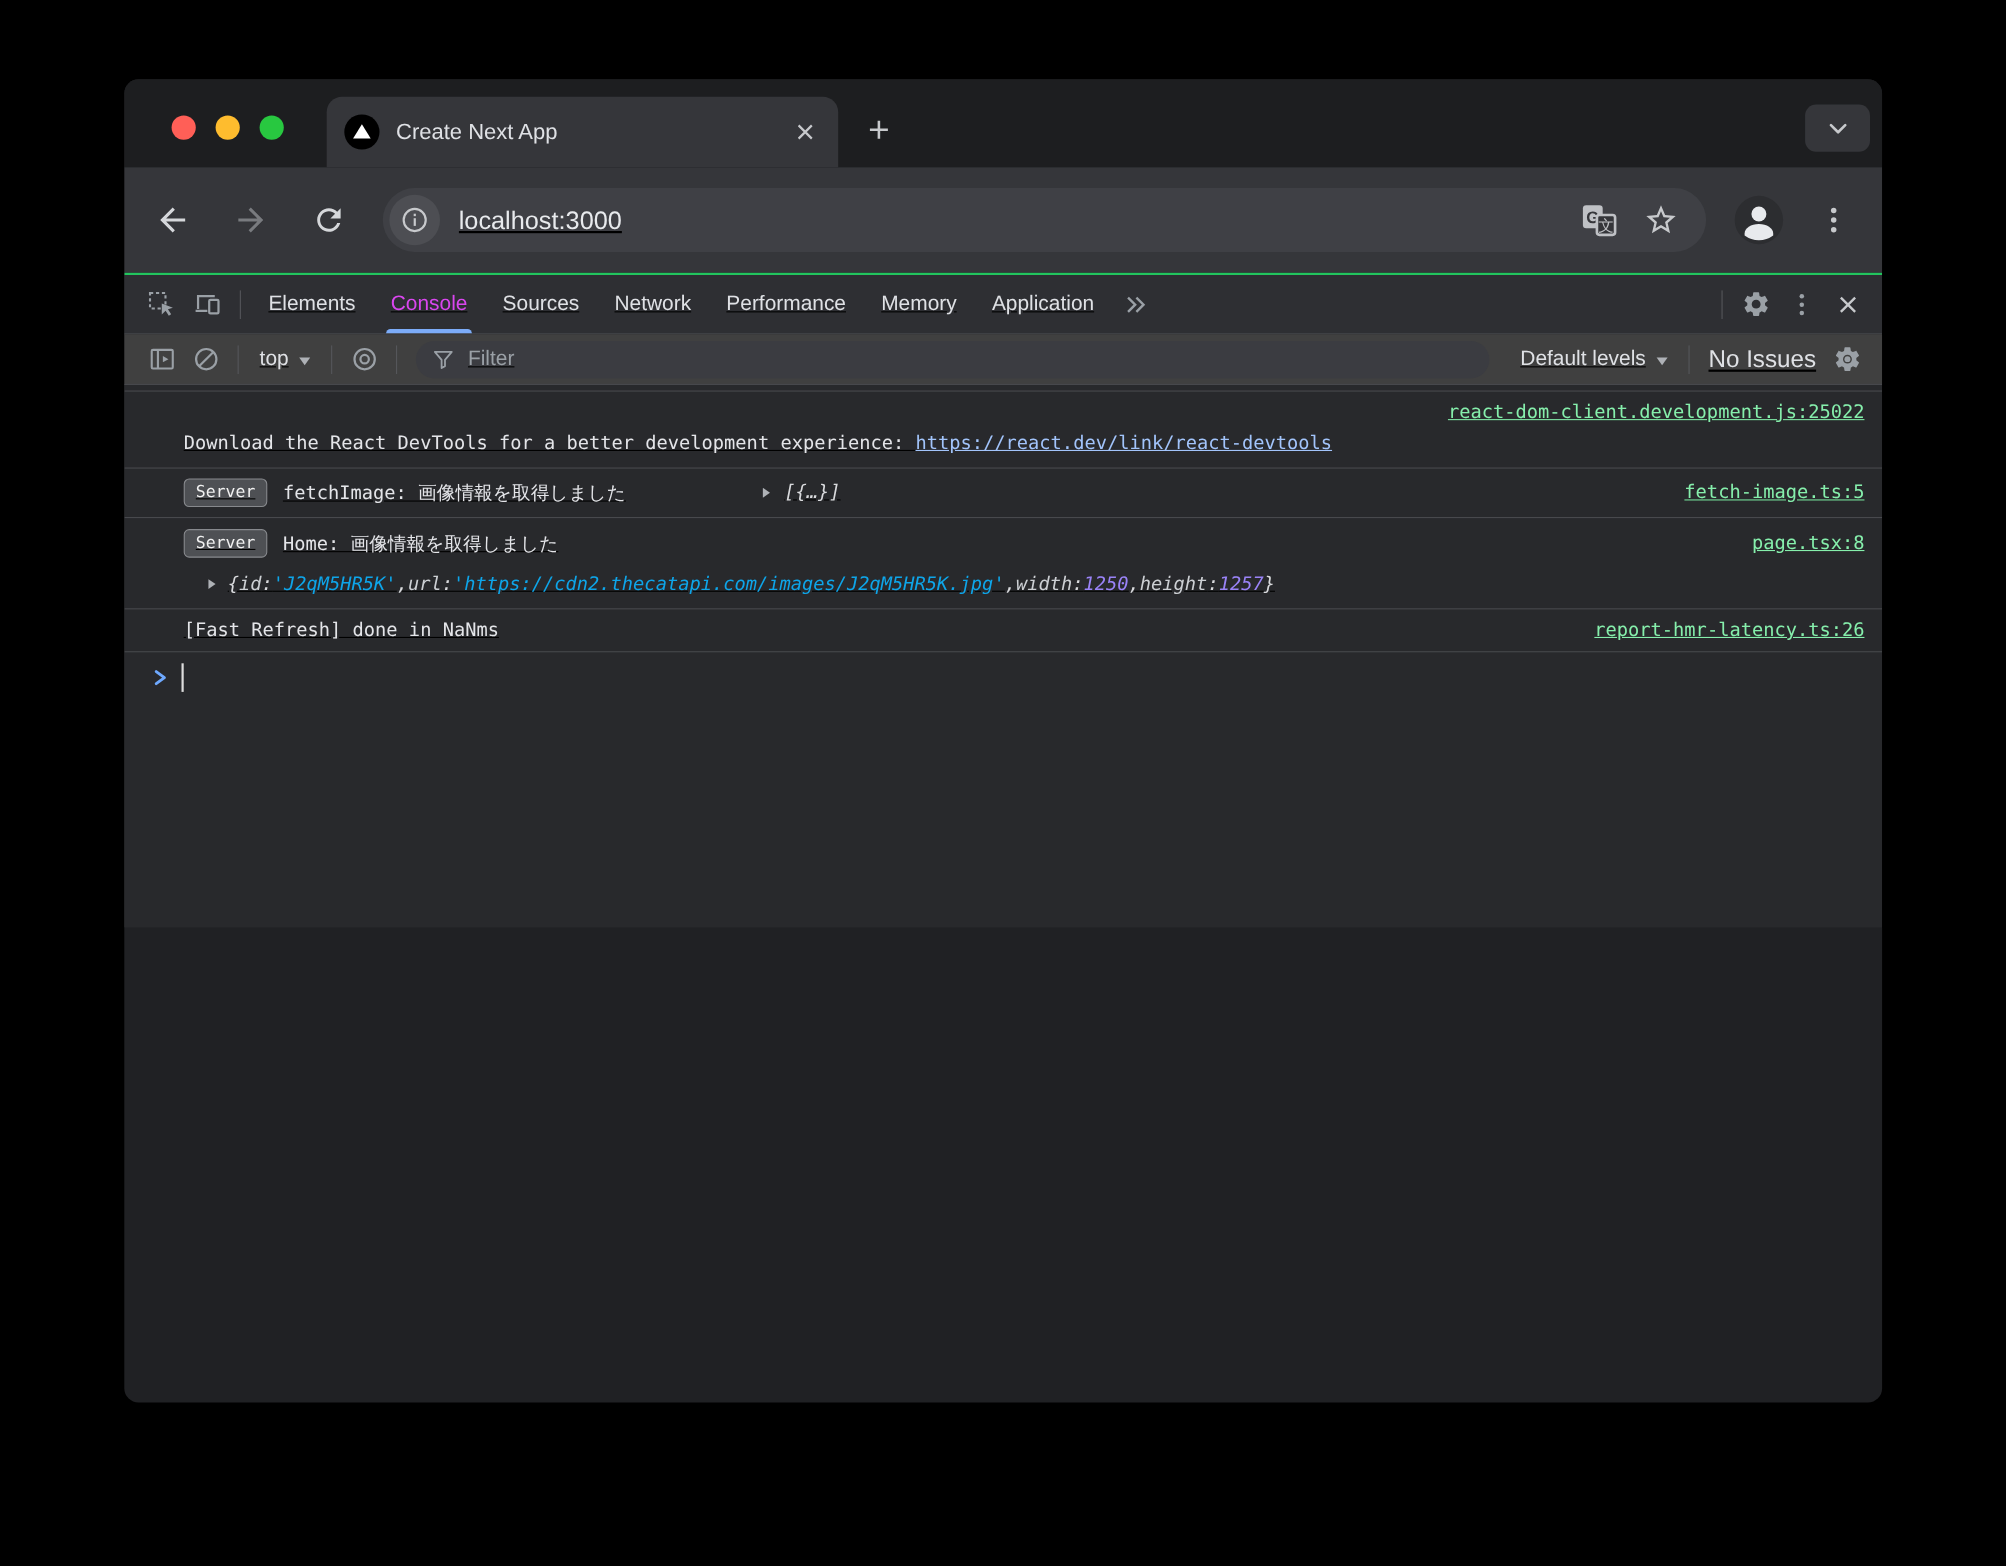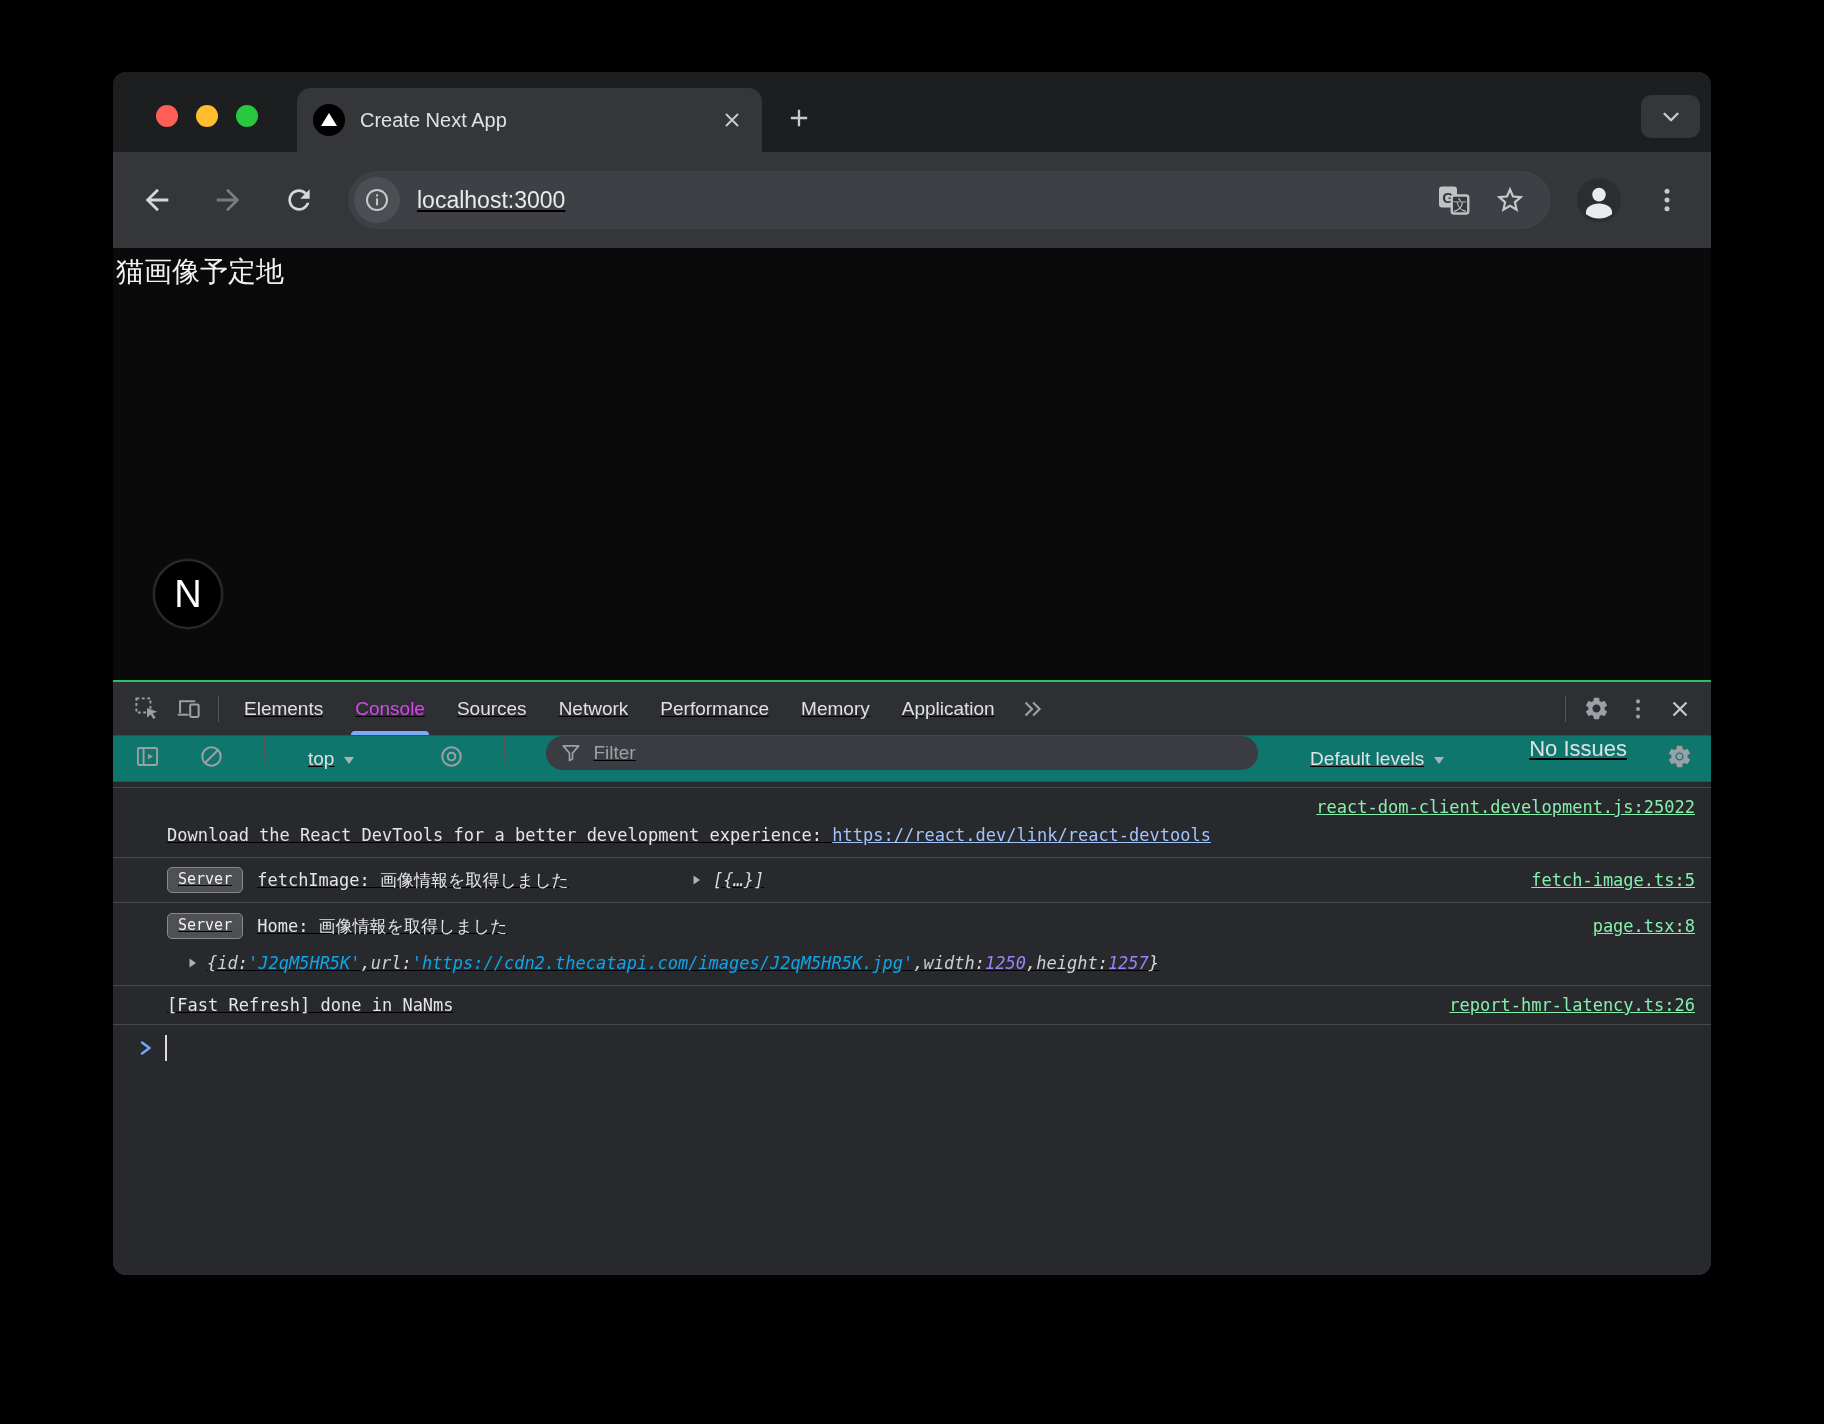--- a/index.html
+++ b/index.html
@@ -59,22 +59,22 @@
                padding:0 10px 0 12px; border-bottom:1px solid #47484c; }
   .dt-icon { width:42px; height:42px; border-radius:4px; }
   .dt-div { width:1px; height:26px; background:#55565a; margin:0 9px; flex:none; }
   .dt-tab { padding:0 16px; height:100%; display:flex; align-items:center; font-size:19px;
             color:#dfe1e5; position:relative; background:none; border:none; white-space:nowrap; }
   .dt-tab.active { color:#d946ef; }
   .dt-tab.active::after { content:""; position:absolute; left:12px; right:12px; bottom:0;
                           height:4px; border-radius:4px 4px 0 0; background:#7cacf8; }
   .dt-right { margin-left:auto; display:flex; align-items:center; }
 
-  .dt-toolbar { height:46px; flex:none; background:#0f766e; display:flex; 
-                padding:0 12px 0 14px; border-bottom:1px solid #47484c;gap:24px; }
+  .dt-toolbar { height:46px; flex:none; background:#404040; display:flex; align-items:center;
+                padding:0 12px 0 14px; border-bottom:1px solid #47484c; }
   .dt-icon-sm { width:40px; height:40px; border-radius:4px; }
   .ctx-select, .levels-select { display:flex; align-items:center; font-size:19px; color:#dfe1e5;
                 padding:0 10px; background:none; border:none; white-space:nowrap; }
   .caret { width:0; height:0; border-left:5.5px solid transparent; border-right:5.5px solid transparent;
            border-top:7px solid #aeb1b6; margin-left:10px; margin-top:3px; }
   .filter-pill { flex:1; height:34px; border-radius:17px; background:#3b3c41; display:flex;
                  align-items:center; padding:0 14px; margin:0 18px 0 8px; min-width:0; }
   .filter-input { background:transparent; border:none; outline:none; color:#dfe1e5;
                   font-size:19px; margin-left:11px; flex:1; min-width:0; }
   .filter-input::placeholder { color:#9aa0a6; }
@@ -195,26 +195,20 @@
     </button>
     <button class="icon-btn kebab-btn">
       <svg width="30" height="30" viewBox="0 0 24 24" fill="#c7c9cc">
         <circle cx="12" cy="5" r="2"></circle>
           <circle cx="12" cy="12" r="2"></circle>
           <circle cx="12" cy="19" r="2"></circle>
       </svg>
     </button>
   </div>
 
-  <div class="viewport">
-    <div class="placeholder-text">猫画像予定地</div>
-    <div class="next-badge">
-      <span>N</span>
-    </div>
-  </div>
 
   <div class="devtools">
 
     <div class="dt-tabbar">
       <button class="icon-btn dt-icon">
         <svg width="27" height="27" viewBox="0 0 24 24" fill="none">
           <rect x="3" y="3" width="12.5" height="12.5" stroke="#9aa0a6" stroke-width="1.7" stroke-dasharray="2.6 2.2"></rect>
           <path d="M12.5 11.5l9 3.4-4 1.3 2.6 4-1.9 1.2-2.6-4-3.1 2.9z" fill="#9aa0a6"></path>
         </svg>
       </button>

